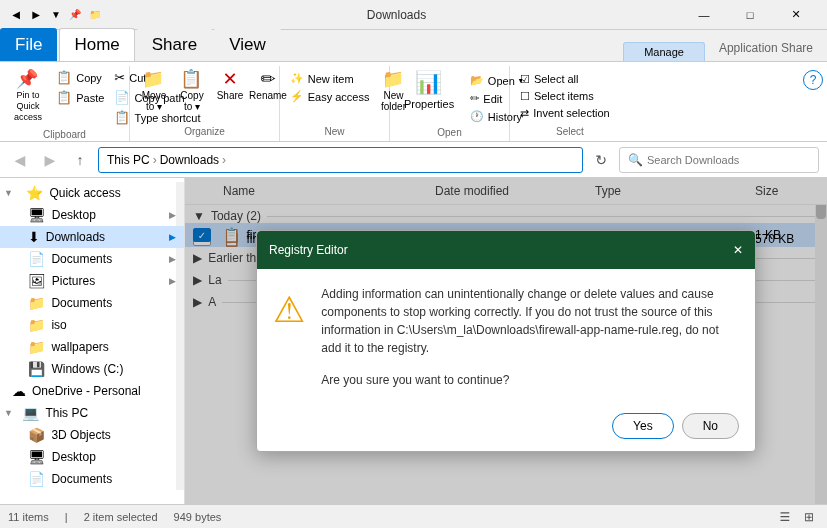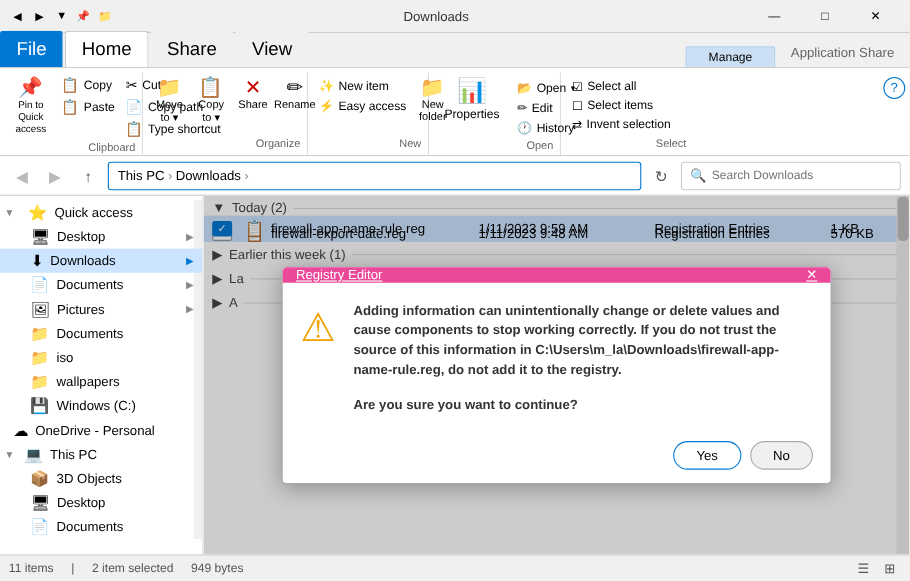--- a/index.html
+++ b/index.html
@@ -54,21 +54,21 @@
     .ribbon-group {
       display: flex;
       flex-direction: column;
       border-right: 1px solid #ddd;
       padding: 2px 6px;
       min-width: 60px;
     }
     .ribbon-group-label {
       font-size: 10px;
       color: #666;
-      text-align: right;
+      text-align: center;
       padding: 2px 0;
       margin-top: auto;
     }
     .ribbon-items {
       display: flex;
       align-items: flex-start;
       gap: 2px;
       flex: 1;
     }
     .ribbon-btn {
@@ -252,37 +252,36 @@
       z-index: 100;
     }
     .dialog {
       background: white;
       border: 1px solid #aaa;
       border-radius: 4px;
       width: 500px;
       box-shadow: 0 4px 20px rgba(0,0,0,0.3);
     }
     .dialog-titlebar {
-      background: #ec4899;
+      background: #14532d;
       color: white;
-      padding: 0 12px;
+      padding: 12px 12px;
       font-size: 12px;
       display: flex;
       align-items: center;
       justify-content: space-between;
       border-radius: 4px 4px 0 0;
-      text-decoration: underline;
     }
     .dialog-body {
       padding: 16px;
       display: flex;
       gap: 16px;
     }
     .dialog-icon { font-size: 36px; color: #f0a000; flex-shrink: 0; padding-top: 4px; }
-    .dialog-text { font-size: 12px; line-height: 1.5; color: #333; font-weight: bold; }
+    .dialog-text { font-size: 12px; line-height: 1.5; color: #333; }
     .dialog-footer {
       display: flex;
       justify-content: flex-end;
       padding: 8px 16px 12px;
       gap: 8px;
     }
     .dialog-btn {
       padding: 5px 20px;
       font-size: 12px;
       cursor: pointer;
@@ -556,20 +555,27 @@
       </div>
       <div class="sidebar-item" style="padding-left:28px;">
         <span class="icon">📄</span>
         <span>Documents</span>
       </div>
     </div>
   </div>
 
   <div class="file-list" style="position:relative;">
 
+    <div class="file-list-header">
+      <div></div>
+      <div>Name</div>
+      <div>Date modified</div>
+      <div>Type</div>
+      <div>Size</div>
+    </div>
 
     <div class="file-group-header">
       <span>▼</span>
       <span>Today (2)</span>
       <div class="line"></div>
     </div>
 
     <div class="file-row">
       <div>
         <div class="checkbox"></div>

